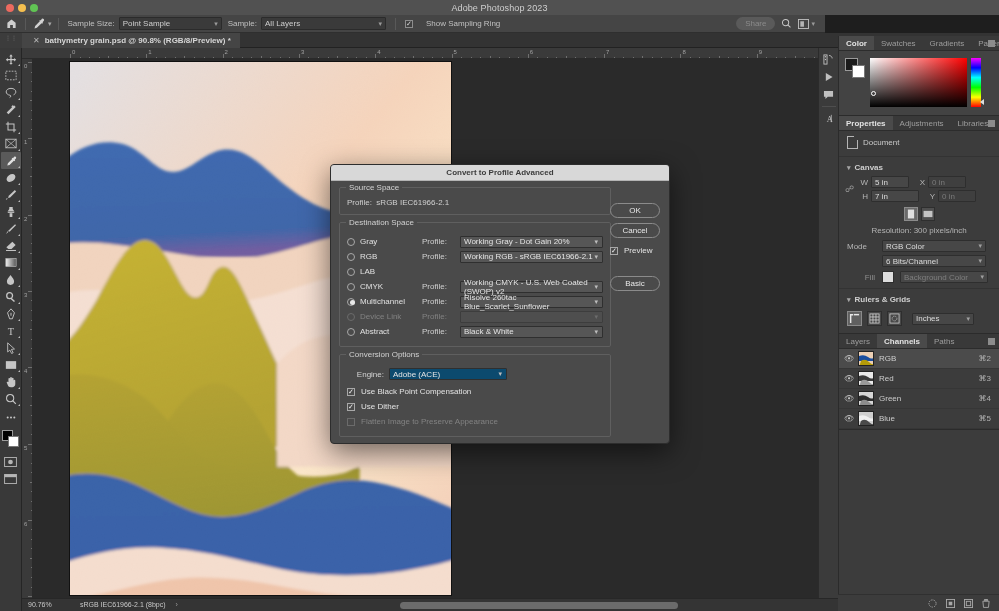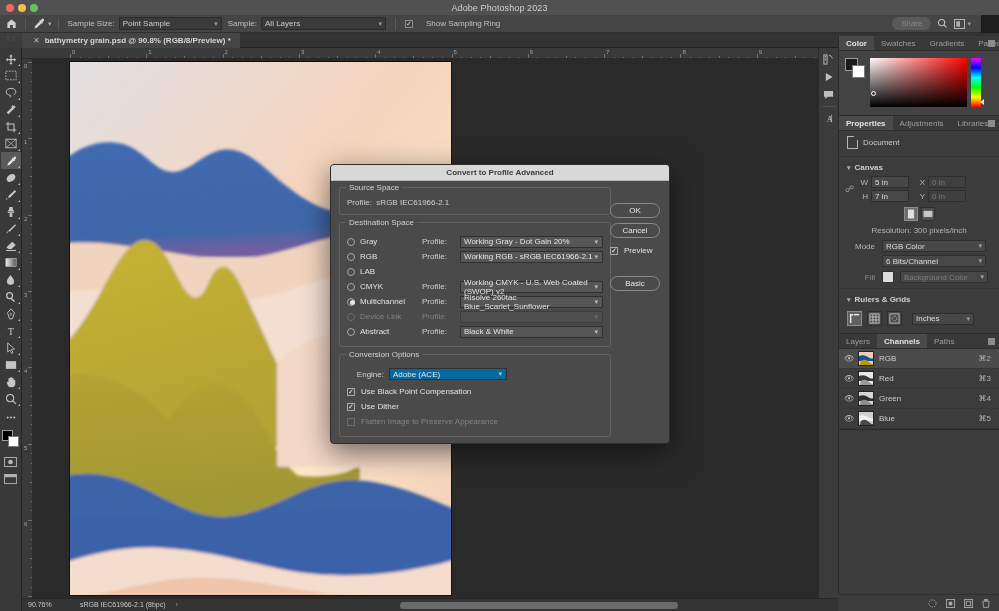--- a/index.html
+++ b/index.html
@@ -19,21 +19,21 @@
   #traffic{ display:flex; gap:4px; padding-left:6px; }
   .tl{ width:8px; height:8px; border-radius:50%; }
   .tl.r{ background:#ec6a5f; } .tl.y{ background:#f5bf4f; } .tl.g{ background:#61c454; }
   #apptitle{
     position:absolute; left:0; right:0; text-align:center;
     font-size:9px; color:#cfcfcf; letter-spacing:.1px;
   }
 
   
   #optionsbar{
-    position:absolute; left:0; top:15px; width:981px; height:18px;
+    position:absolute; left:0; top:15px; width:825px; height:18px;
     background:#454545; display:flex; align-items:center;
     border-bottom:1px solid #2f2f2f;
   }
   .ob-item{ display:flex; align-items:center; height:18px; }
   .ob-label{ font-size:8px; color:#c0c0c0; margin:0 4px 0 6px; white-space:nowrap;}
   .ob-sep{ width:1px; height:12px; background:#595959; margin:0 3px;}
   .ob-select{
     height:13px; background:#3a3a3a; border:1px solid #2b2b2b;
     border-radius:1px; font-size:8px; color:#cfcfcf;
     display:flex; align-items:center; padding:0 3px; position:relative;
@@ -282,21 +282,21 @@
     width:8px;height:8px;border:1px solid #a8a8a8;background:#4a4a4a;
     margin-right:6px; display:flex; align-items:center; justify-content:center;
     font-size:7px; line-height:1; color:#efefef; flex:none;
   }
   .chk.dim{ border-color:#6b6b6b; }
   .clab{ font-size:8px; color:#e2e2e2;}
   .clab.dim{ color:#828282;}
   .orow{ display:flex; align-items:center; height:16px; gap:0;}
   .olab{ font-size:8px; color:#d4d4d4; width:42px; text-align:right; padding-right:5px;}
   .osel{
-    width:118px; height:12px; background:#0369a1; border:1px solid #2f2f2f;
+    width:118px; height:12px; background:#0c4a6e; border:1px solid #2f2f2f;
     border-radius:1px; font-size:8px; color:#e4e4e4;
     display:flex; align-items:center; padding:0 3px; position:relative;
   }
   .osel .cv{ position:absolute; right:4px; font-size:7px; color:#bdbdbd;}
   #dlg-buttons{ position:absolute; right:9px; top:22px; width:50px;}
   .dbtn{
     width:50px; height:15px; border-radius:8px; border:1px solid #8b8b8b;
     background:#4a4a4a; color:#e8e8e8; font-size:8px;
     display:flex; align-items:center; justify-content:center; margin-bottom:5px;
   }
@@ -895,41 +895,41 @@
         <span class="chain">☍</span>
         <div style="flex:1">
           <div class="frow" style="padding-left:2px">
             <span class="flab">W</span>
             <span class="finput" style="width:38px">5 in</span>
             <span class="flab">X</span>
             <span class="finput dim" style="width:38px">0 in</span>
           </div>
           <div class="frow" style="padding-left:2px">
             <span class="flab">H</span>
-            <span class="finput" style="width:38px">7 in</span>
+            <span class="finput" style="width:48px">7 in</span>
             <span class="flab">Y</span>
             <span class="finput dim" style="width:38px">0 in</span>
           </div>
         </div>
       </div>
       <div class="orient">
         <span class="ob on">
             <svg width="8" height="10" viewBox="0 0 9 11">
               <rect x="1" y="0.5" width="7" height="10" fill="#e0e0e0"></rect>
             </svg>
           </span>
         <span class="ob">
             <svg width="10" height="8" viewBox="0 0 11 9">
               <rect x="0.5" y="1" width="10" height="7" fill="#c4c4c4"></rect>
             </svg>
           </span>
       </div>
       <div class="res-line">Resolution: 300 pixels/inch</div>
       <div class="frow" style="padding:1px 8px">
-        <span style="font-size:8px;color:#b6b6b6;width:28px;text-align:right">Mode</span>
+        <span style="font-size:8px;color:#b6b6b6;width:28px;">Mode</span>
         <span class="sel-box" style="width:104px;margin-left:4px">
           <span>RGB Color</span>
           <span class="cv">▾</span>
         </span>
       </div>
       <div class="frow" style="padding:2px 8px">
         <span style="width:28px"></span>
         <span class="sel-box" style="width:104px;margin-left:4px">
           <span>6 Bits/Channel</span>
           <span class="cv">▾</span>

